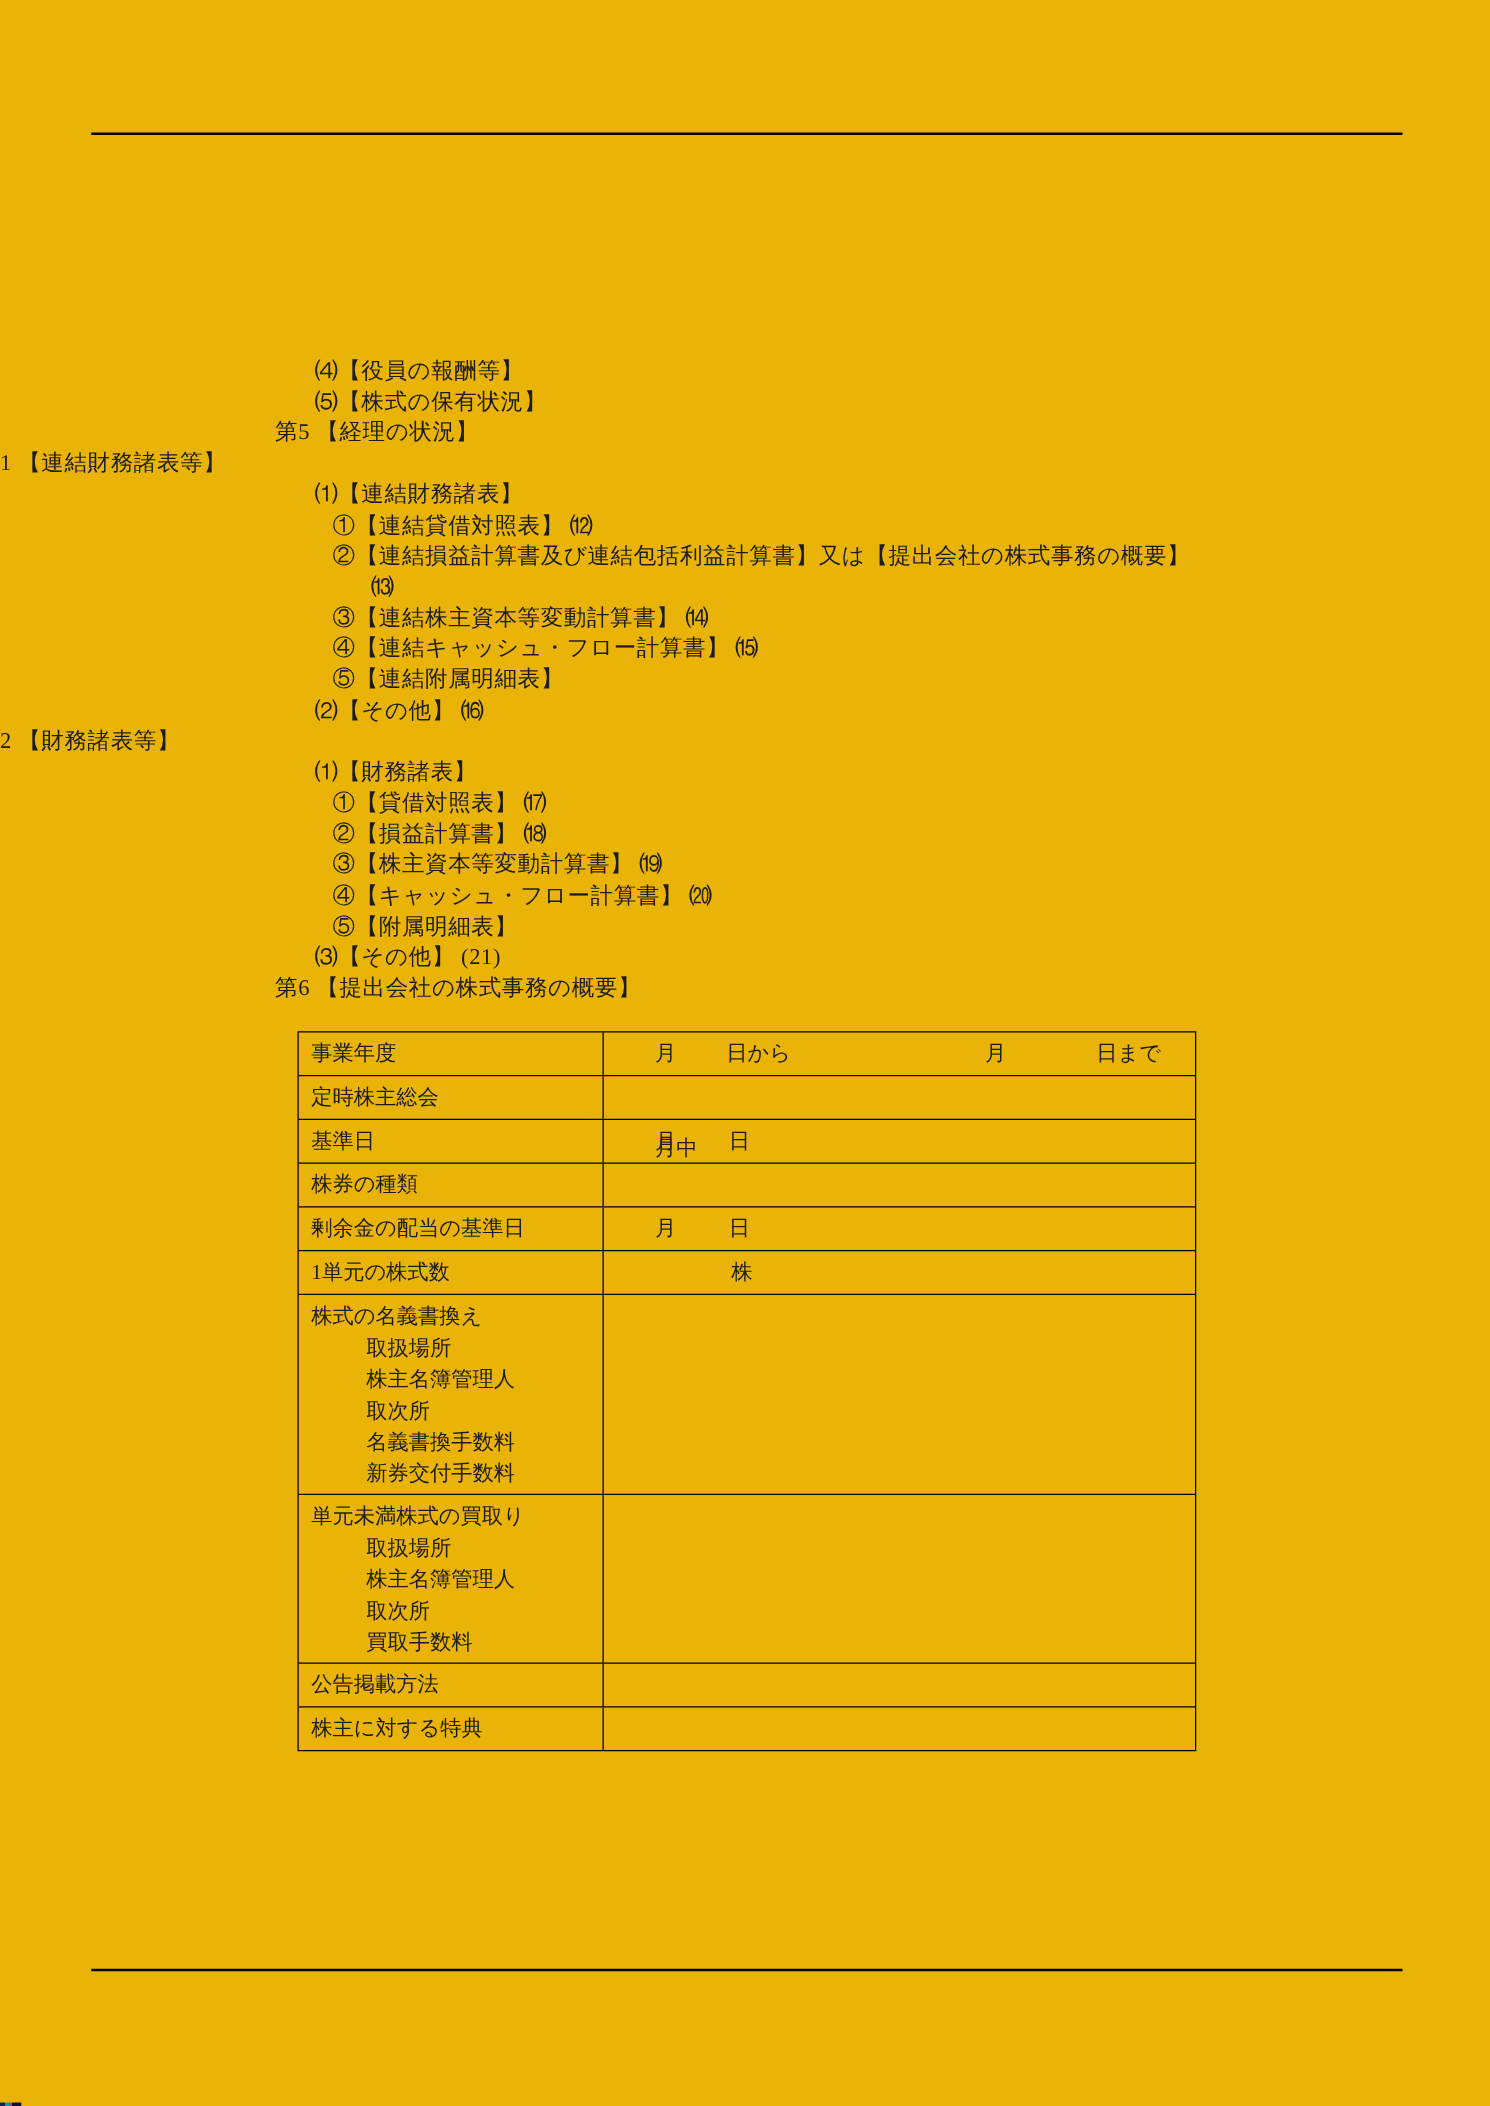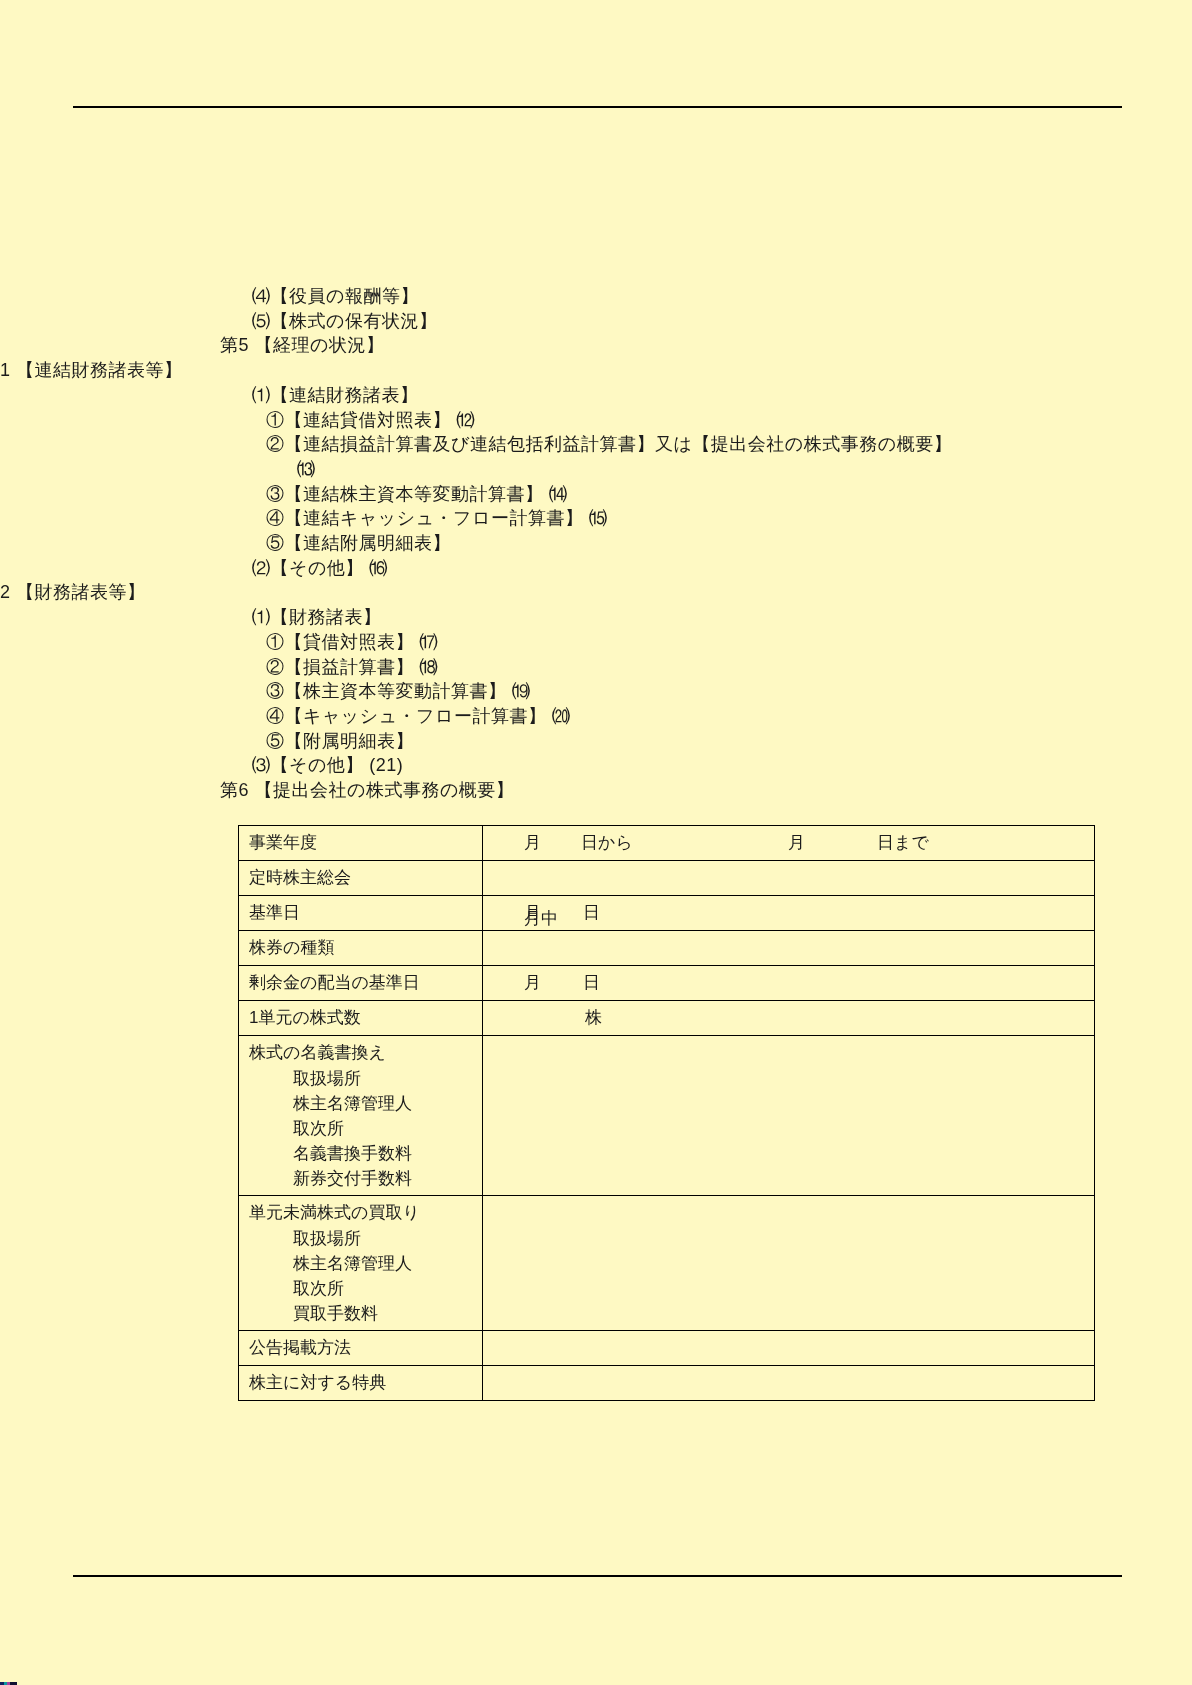--- a/index.html
+++ b/index.html
@@ -1,22 +1,22 @@
 <!DOCTYPE html>
 <html><head>
 <meta charset="utf-8">
 <style>
   html,body{margin:0;padding:0;background:#ffffff;}
   .page{
     position:relative;
     width:1192px;
     height:1685px;
-    background:#fef9c3;
+    background:#eab308;
     overflow:hidden;
-    font-family:Liberation Sans, sans-serif;
+    font-family:Liberation Serif, serif;
     color:#1c1c1c;
   }
   .rule{
     position:absolute;
     left:73px;
     width:1049px;
     height:2px;
     background:#000000;
   }
   .rule.top{top:106px;}
@@ -39,21 +39,21 @@
   .l1{}
   .l2{padding-left:252px;}
   .l3{padding-left:266px;}
   .l4{padding-left:297px;}
 
   
   .share-table{
     position:absolute;
     top:825px;
     left:238px;
-    width:857px;
+    width:719px;
     border:1px solid #000;
     box-sizing:border-box;
     font-size:17px;
   }
   .trow{display:flex;}
   .trow + .trow{border-top:1px solid #000;}
   .tlabel{
     width:244px;
     box-sizing:border-box;
     border-right:1px solid #000;

